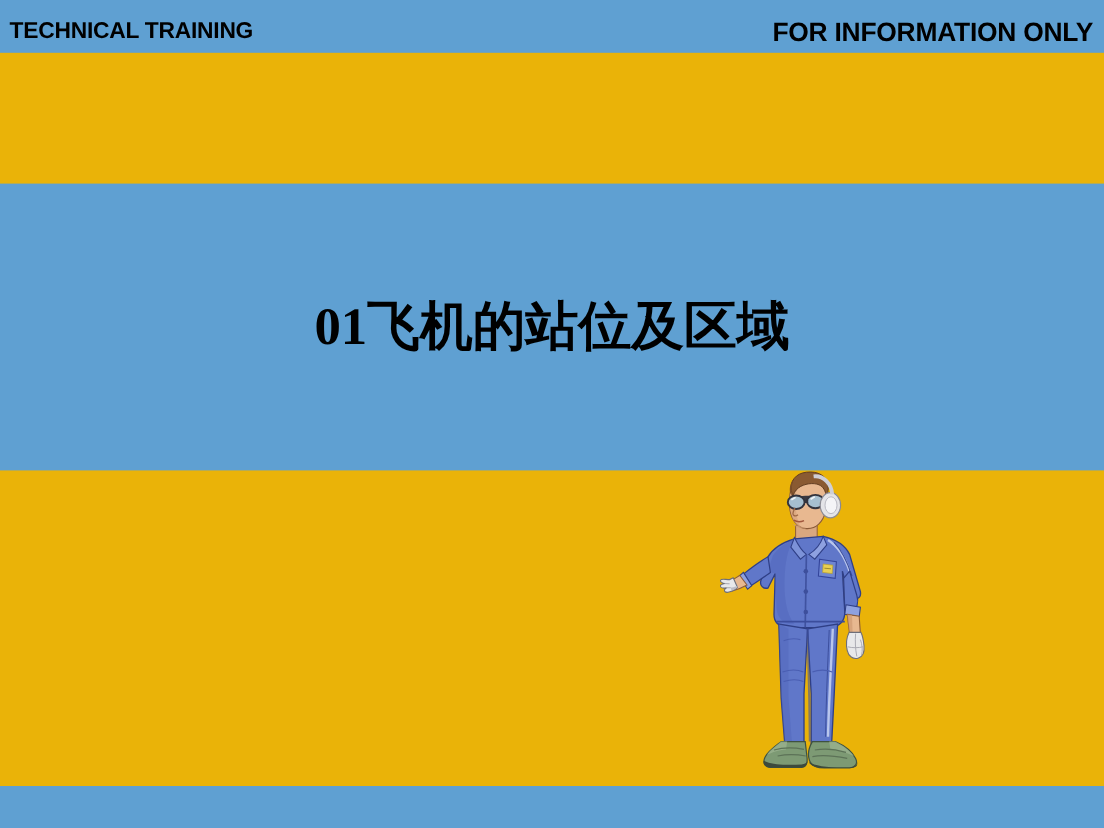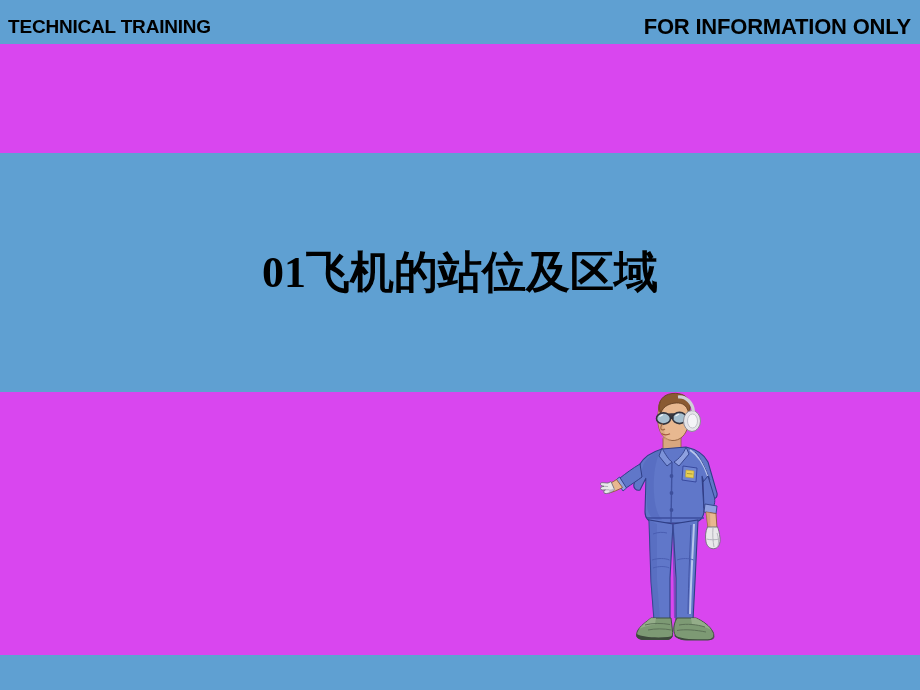--- a/index.html
+++ b/index.html
@@ -13,21 +13,21 @@
     position: relative;
     overflow: hidden;
     font-family: "Liberation Sans", sans-serif;
   }
 
   #slide {
     position: absolute;
     left: 0; top: 0;
     width: 920px;
     height: 690px;
-    background: #d946ef;
+    background: #eab308;
   }
 
   
   #header-bar {
     position: absolute;
     left: 0; top: 0;
     width: 920px;
     height: 44px;
     background: #5fa0d2;
   }

